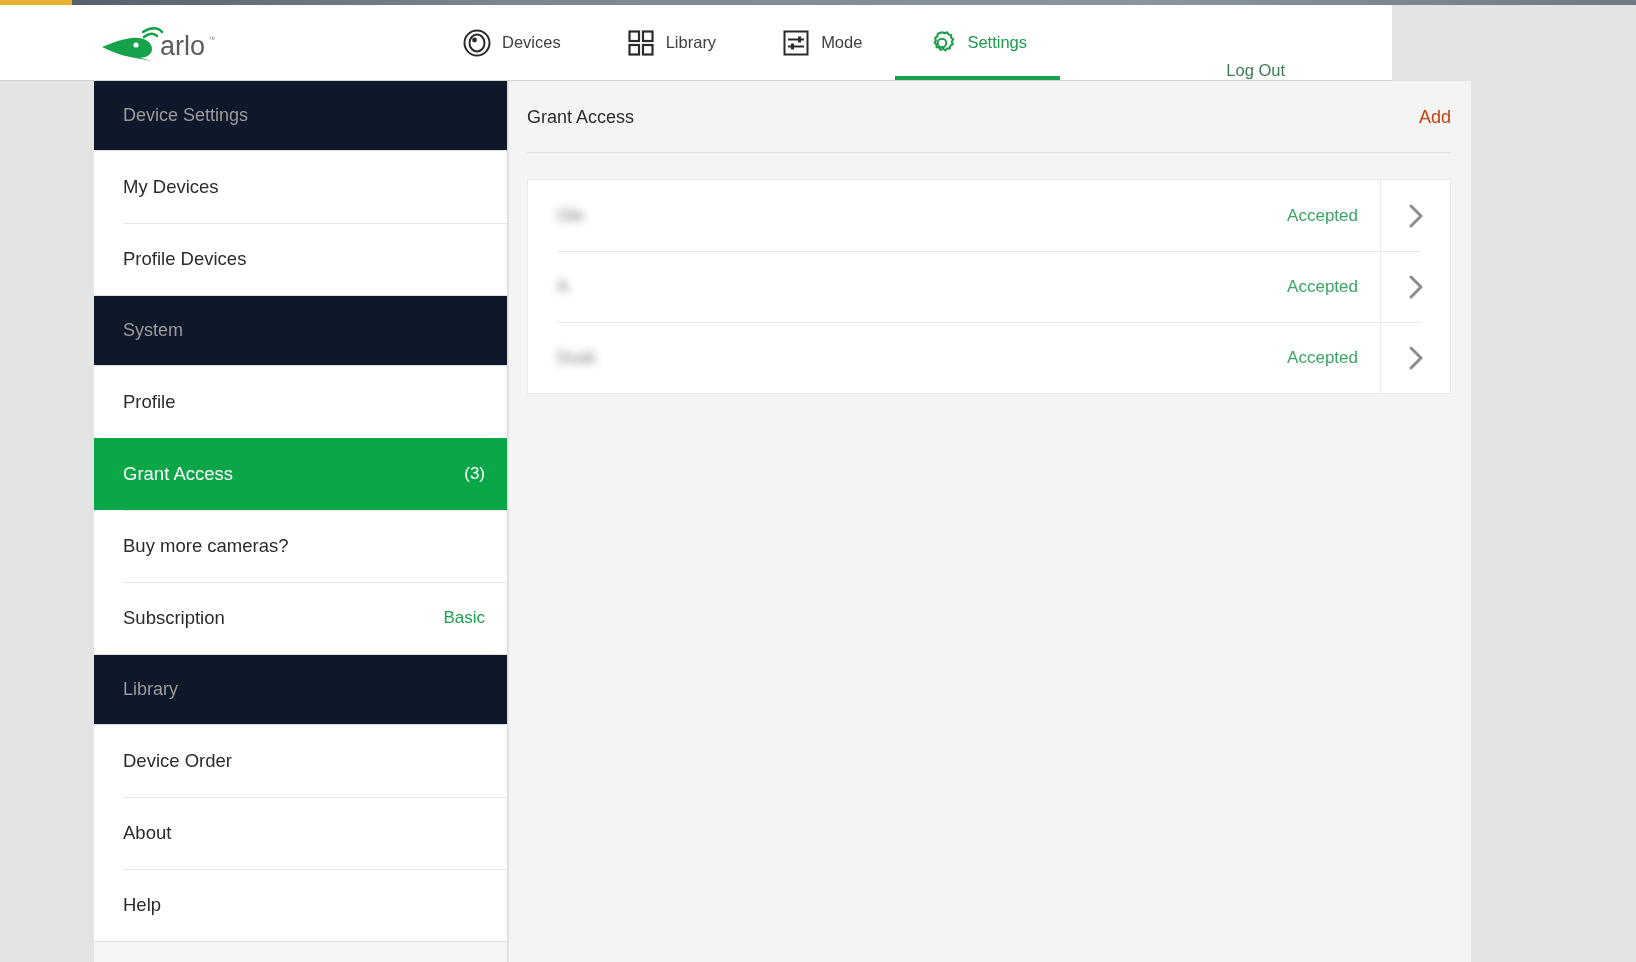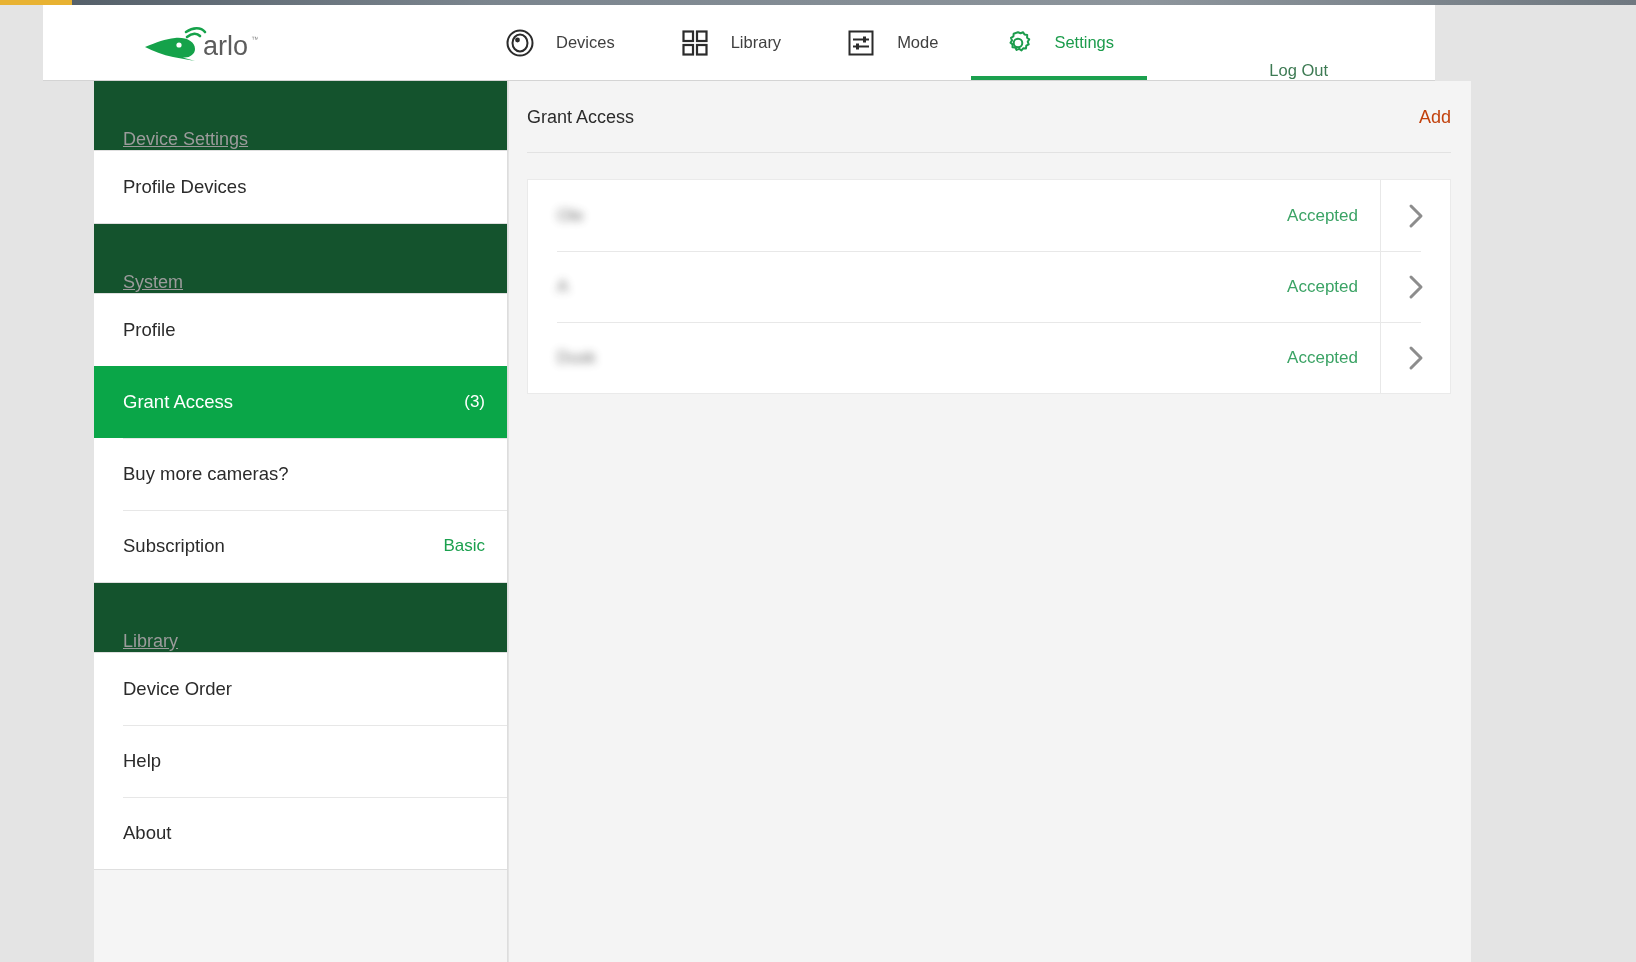--- a/index.html
+++ b/index.html
@@ -28,40 +28,39 @@
     background: #e8b232;
   }
 
   
   .topnav {
     position: absolute;
     top: 5px; left: 0;
     width: 1392px; height: 76px;
     background: #ffffff;
     border-bottom: 1px solid #d4d4d4;
-    margin-left: 43px;
   }
   .logo {
     position: absolute;
     left: 100px; top: 20px;
     width: 115px; height: 40px;
   }
   .logo svg { display: block; }
 
   .navitems {
     position: absolute;
     left: 430px; top: 0;
     height: 75px;
     display: flex;
     align-items: stretch;
   }
   .navitem {
     display: flex;
     align-items: center;
-    gap: 22px;
+    gap: 11px;
     padding: 0 33px;
     height: 75px;
     cursor: pointer;
     color: #404040;
     font-size: 16.5px;
     position: relative;
   }
   .navitem.active { color: #1c9c4c; }
   .navitem.active::after {
     content: "";
@@ -88,27 +87,26 @@
     position: absolute;
     left: 94px; top: 81px;
     width: 414px;
     height: 881px;
     background: #f5f5f5;
     border-right: 1px solid #dddddd;
   }
   .side-section-hdr {
     height: 70px;
     display: flex;
-    align-items: flex-end;
+    align-items: center;
     padding-left: 29px;
     color: #9b9b9b;
     font-size: 18px;
-    background: #14532d;
+    background: #0f172a;
     border-bottom: 1px solid #dfdfdf;
-    text-decoration: underline;
   }
   .side-group { background: #ffffff; }
   .side-item {
     height: 72px;
     display: flex;
     align-items: center;
     justify-content: space-between;
     padding: 0 22px 0 29px;
     background: #ffffff;
     cursor: pointer;
@@ -277,20 +275,24 @@
   </div>
 </div>
 
 <div class="sidebar">
 
   <div class="side-section-hdr">
     <span>Device Settings</span>
   </div>
   <div class="side-group side-group-end">
     <div class="side-item">
+      <span class="side-label">My Devices</span>
+      <span class="side-aside"></span>
+    </div>
+    <div class="side-item">
       <span class="side-label">Profile Devices</span>
       <span class="side-aside"></span>
     </div>
   </div>
 
   <div class="side-section-hdr">
     <span>System</span>
   </div>
   <div class="side-group side-group-end">
     <div class="side-item">
@@ -313,25 +315,25 @@
 
   <div class="side-section-hdr">
     <span>Library</span>
   </div>
   <div class="side-group side-group-end">
     <div class="side-item">
       <span class="side-label">Device Order</span>
       <span class="side-aside"></span>
     </div>
     <div class="side-item">
+      <span class="side-label">About</span>
+      <span class="side-aside"></span>
+    </div>
+    <div class="side-item">
       <span class="side-label">Help</span>
-      <span class="side-aside"></span>
-    </div>
-    <div class="side-item">
-      <span class="side-label">About</span>
       <span class="side-aside"></span>
     </div>
   </div>
 
 </div>
 
 <div class="main">
 
   <div class="main-hdr">
     <span class="main-title">Grant Access</span>

